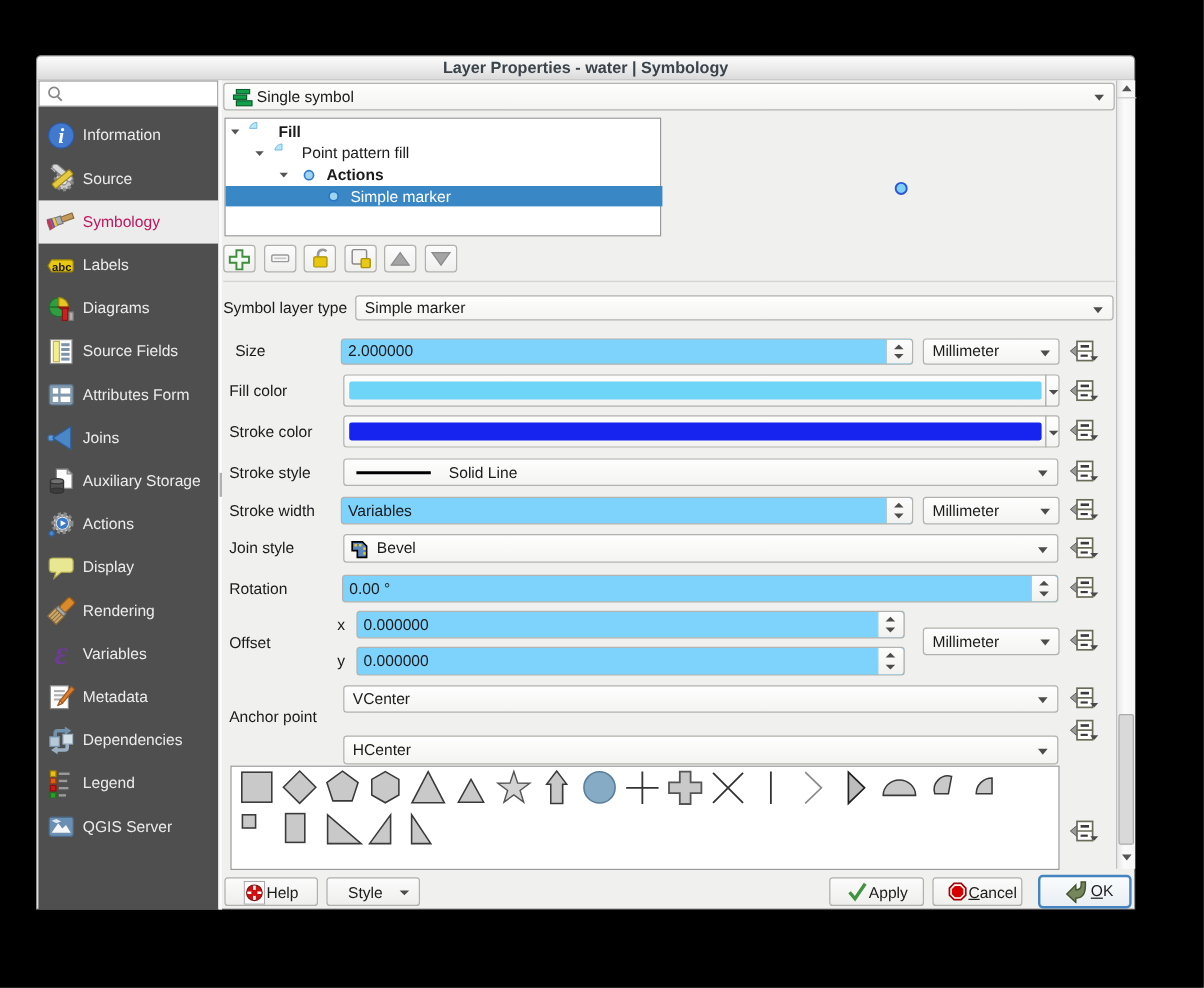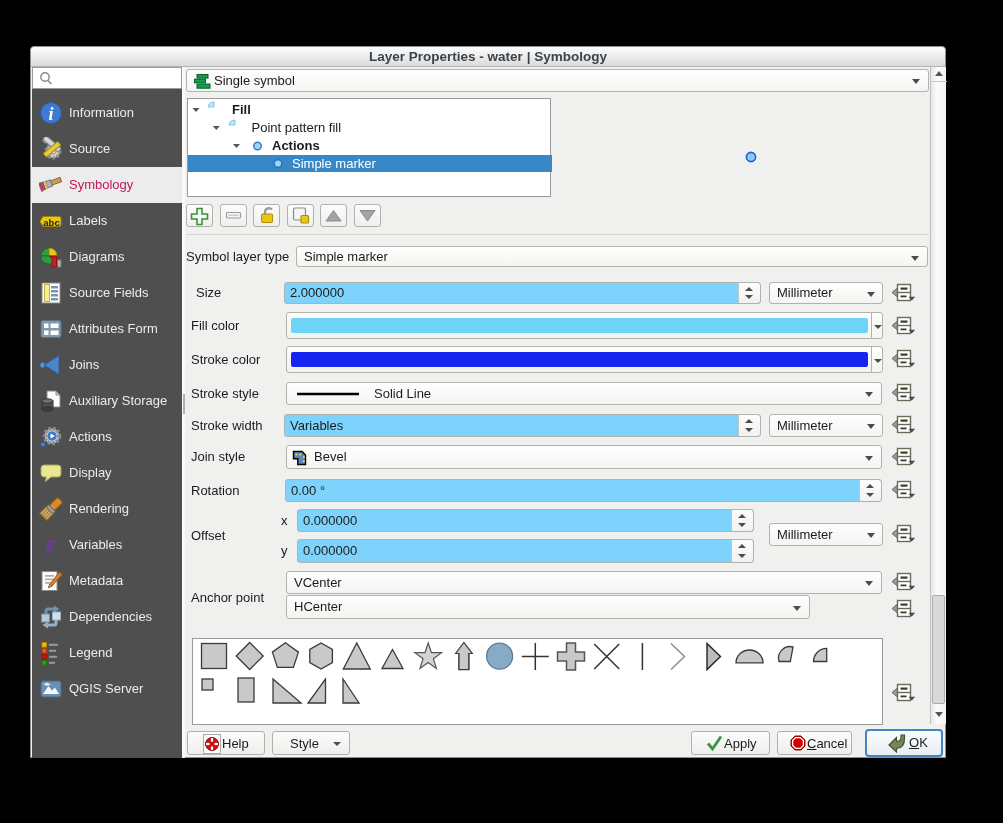--- a/index.html
+++ b/index.html
@@ -432,21 +432,21 @@
       <span class="carr" style="right:8px;top:9px"></span>
     </div>
 <svg class="dd" style="left:860px;top:525px" viewBox="0 0 26 20">
       <polygon points="1,9.5 7,4.5 7,14.5" fill="#9a9a9a" stroke="#555" stroke-width="0.8"></polygon>
       <rect x="6.5" y="1.5" width="13" height="16" fill="#fff" stroke="#6b6b5a" stroke-width="1.4"></rect>
       <line x1="6.5" y1="9.5" x2="19.5" y2="9.5" stroke="#6b6b5a" stroke-width="1.4"></line>
       <rect x="9.5" y="4.5" width="7" height="2.2" fill="#3a3a3a"></rect>
       <rect x="9.5" y="12.5" width="6" height="1.8" fill="#3a3a3a"></rect>
       <polygon points="17.5,13.8 24.2,13.8 20.8,17.6" fill="#4a4a4a"></polygon>
     </svg>
-<div class="combo" style="left:255px;top:548px;width:524px;height:24px">
+<div class="combo" style="left:255px;top:566px;width:596px;height:24px">
       <span class="ct" style="line-height:22px">HCenter</span>
       <span class="carr" style="right:8px;top:9.5px"></span>
     </div>
 <svg class="dd" style="left:860px;top:552px" viewBox="0 0 26 20">
       <polygon points="1,9.5 7,4.5 7,14.5" fill="#9a9a9a" stroke="#555" stroke-width="0.8"></polygon>
       <rect x="6.5" y="1.5" width="13" height="16" fill="#fff" stroke="#6b6b5a" stroke-width="1.4"></rect>
       <line x1="6.5" y1="9.5" x2="19.5" y2="9.5" stroke="#6b6b5a" stroke-width="1.4"></line>
       <rect x="9.5" y="4.5" width="7" height="2.2" fill="#3a3a3a"></rect>
       <rect x="9.5" y="12.5" width="6" height="1.8" fill="#3a3a3a"></rect>
       <polygon points="17.5,13.8 24.2,13.8 20.8,17.6" fill="#4a4a4a"></polygon>

